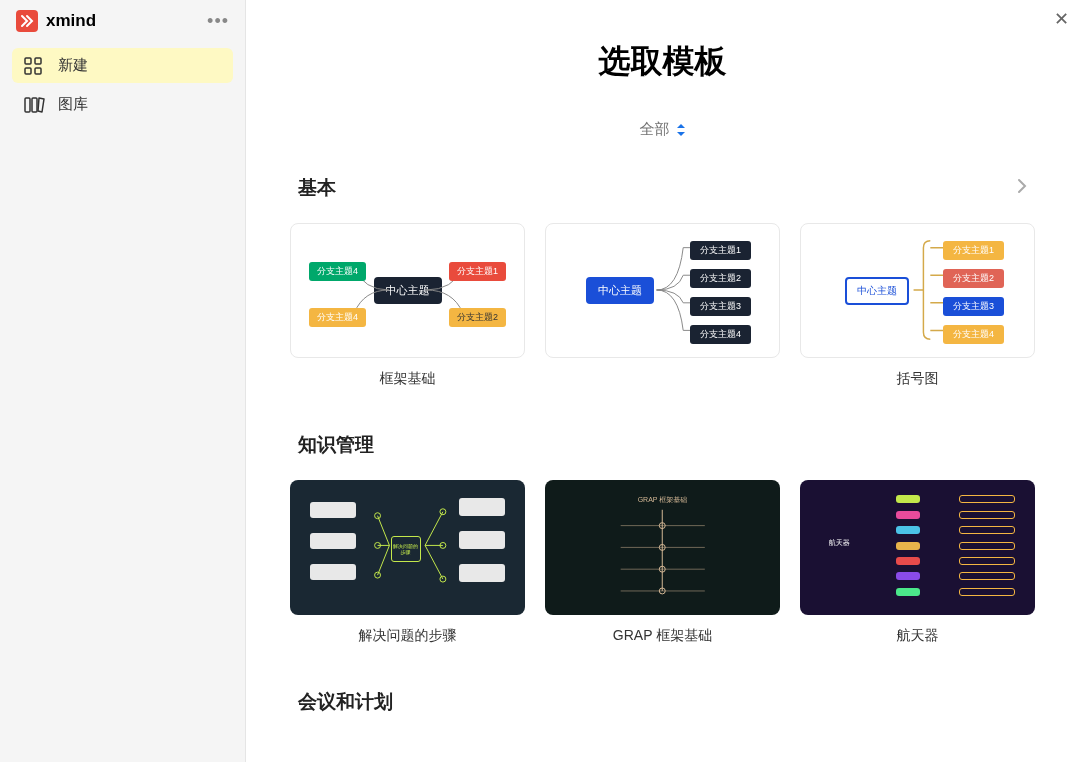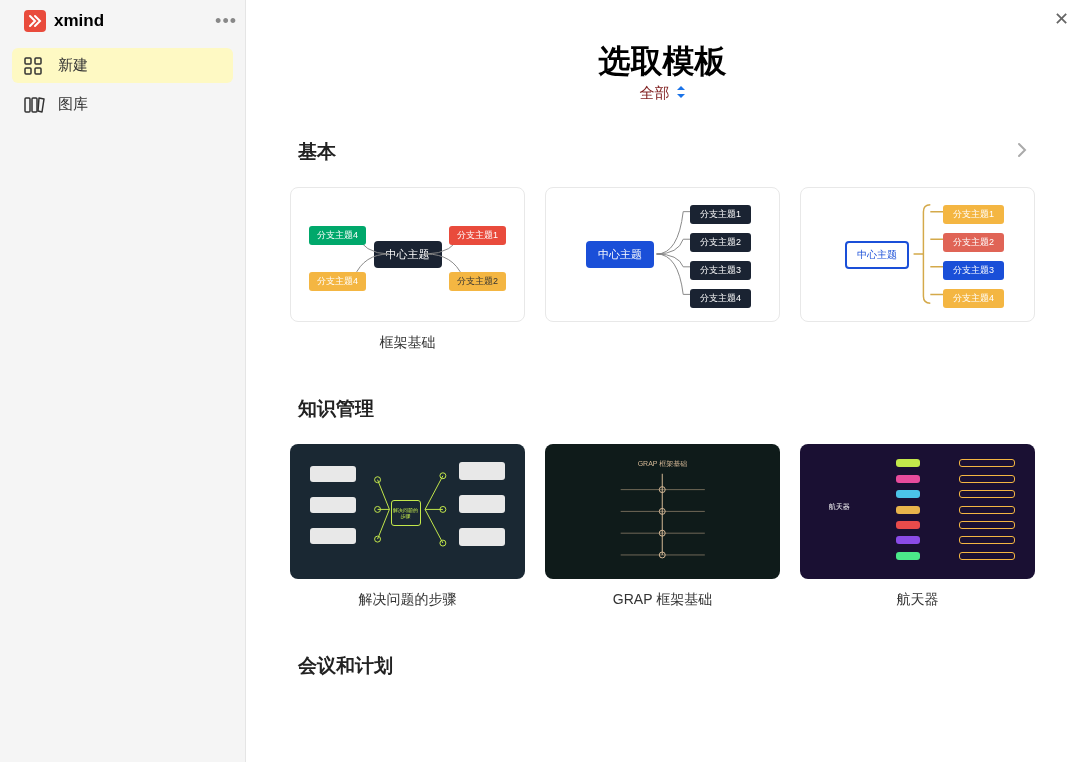--- a/index.html
+++ b/index.html
@@ -1,37 +1,37 @@
 <!DOCTYPE html>
 <html><head>
   <meta charset="utf-8">
   <style>
     * { margin: 0; padding: 0; box-sizing: border-box; font-family: -apple-system, "PingFang SC", "Microsoft YaHei", sans-serif; }
     body { display: flex; width: 1079px; height: 762px; background: #fff; overflow: hidden; position: relative; }
     
     .sidebar { width: 246px; background: #f5f5f5; display: flex; flex-direction: column; border-right: 1px solid #e5e5e5; position: relative; }
-    .sidebar-header { display: flex; align-items: center; justify-content: space-between; padding: 10px 8px; margin-left: 16px; }
+    .sidebar-header { display: flex; align-items: center; justify-content: space-between; padding: 10px 16px; }
     .logo-area { display: flex; align-items: center; gap: 8px; }
     .logo-icon { width: 22px; height: 22px; background: #e94b3c; border-radius: 4px; display: flex; align-items: center; justify-content: center; }
     .logo-text { font-weight: bold; font-size: 17px; color: #000; }
     .more-icon { color: #888; font-size: 18px; letter-spacing: 1px; cursor: pointer; }
     
     .sidebar-nav { padding: 6px 12px; display: flex; flex-direction: column; gap: 4px; }
     .sidebar-item { display: flex; align-items: center; gap: 12px; padding: 8px 12px; border-radius: 6px; font-size: 15px; color: #333; cursor: pointer; }
     .sidebar-item.active { background: #fef9c3; }
     .sidebar-item-icon { width: 22px; height: 16px; display: flex; align-items: center; }
     
     .sidebar-footer { position: absolute; bottom: 5px; left: 12px; right: 12px; background: #fff; padding: 10px; text-align: center; font-size: 14px; cursor: pointer; }
     
     .main { flex: 1; padding: 40px 44px 0 44px; overflow-y: auto; position: relative; }
     .close-btn { position: absolute; top: 8px; right: 10px; font-size: 18px; color: #666; cursor: pointer; }
     
     .main-header { display: flex; justify-content: space-between; align-items: center; margin-bottom: 36px; flex-direction: column; }
     .main-title { font-size: 32px; font-weight: bold; color: #000; }
-    .filter-btn { display: flex; align-items: flex-start; gap: 6px; font-size: 15px; color: #7f1d1d; font-weight: 500; cursor: pointer; }
+    .filter-btn { display: flex; align-items: flex-end; gap: 6px; font-size: 15px; color: #737373; font-weight: 500; cursor: pointer; margin-top: 36px; }
     
     .section { margin-bottom: 44px; }
     .section-header { display: flex; justify-content: space-between; align-items: center; padding: 0 8px; margin-bottom: 22px; }
     .section-title { font-size: 19px; font-weight: bold; color: #222; }
     .chevron { color: #aaa; font-size: 18px; cursor: pointer; }
     
     .templates-grid { display: flex; gap: 20px; }
     .template-card { flex: 1; cursor: pointer; }
     .template-preview { height: 135px; border-radius: 8px; border: 1px solid #e8e8e8; display: flex; align-items: center; justify-content: center; position: relative; overflow: hidden; }
     .template-caption { text-align: center; font-size: 14px; color: #333; margin-top: 12px; }
@@ -161,20 +161,21 @@
         <div class="template-preview t3">
           <svg class="connector" viewBox="0 0 228 135">
               <path d="M110 67 L120 67 M120 24 Q120 17 127 17 M120 110 Q120 117 127 117 M120 24 L120 110 M127 24 L140 24 M127 52 L140 52 M127 80 L140 80 M127 108 L140 108" stroke="#d4a94a" stroke-width="1.5" fill="none"></path>
             </svg>
           <span class="t3-center">中心主题</span>
           <span class="t3-node" style="top:17px;background:#f4b642">分支主题1</span>
           <span class="t3-node" style="top:45px;background:#e06456">分支主题2</span>
           <span class="t3-node" style="top:73px;background:#1a4fd8">分支主题3</span>
           <span class="t3-node" style="top:101px;background:#f4b642">分支主题4</span>
         </div>
+        <div class="template-caption">括号图</div>
       </div>
     </div>
   </div>
 
   <div class="section">
     <div class="section-header">
       <span class="section-title">知识管理</span>
     </div>
     <div class="templates-grid">
 

